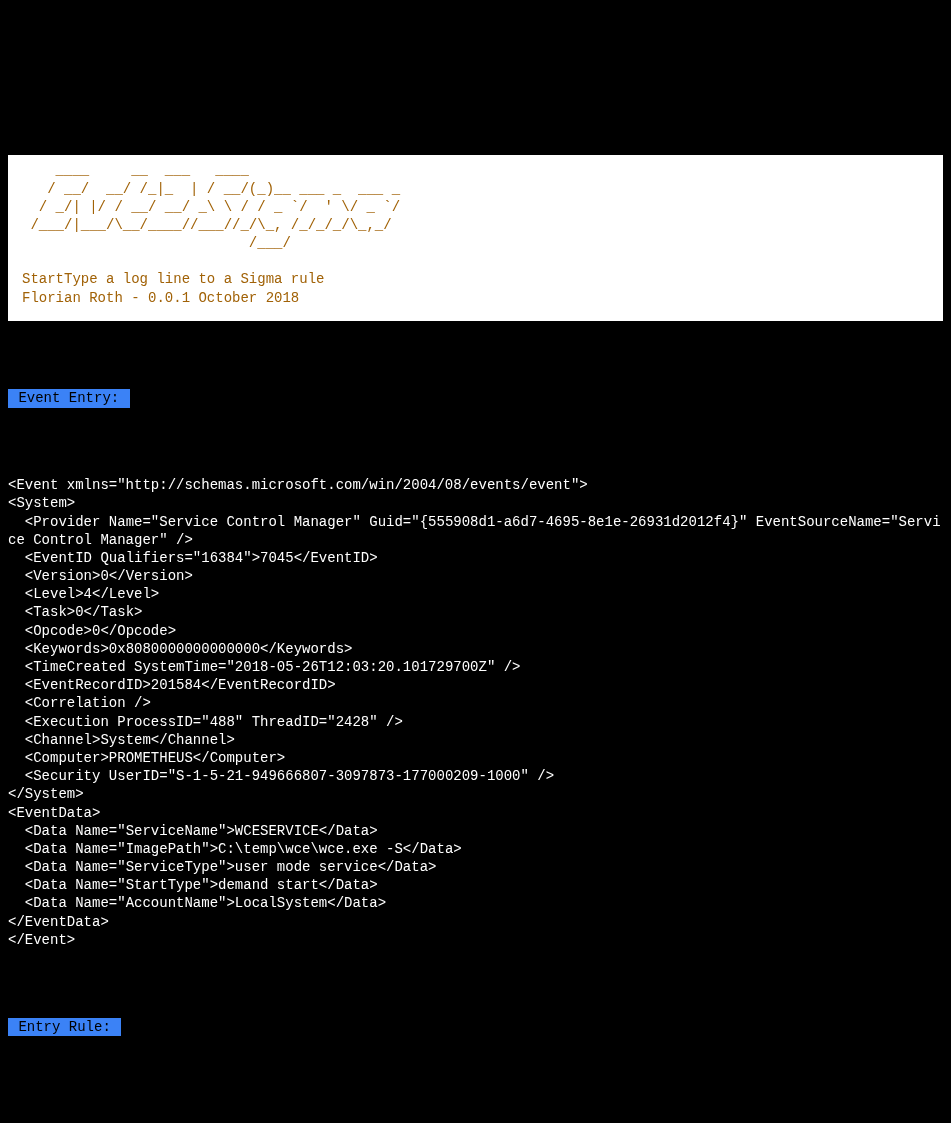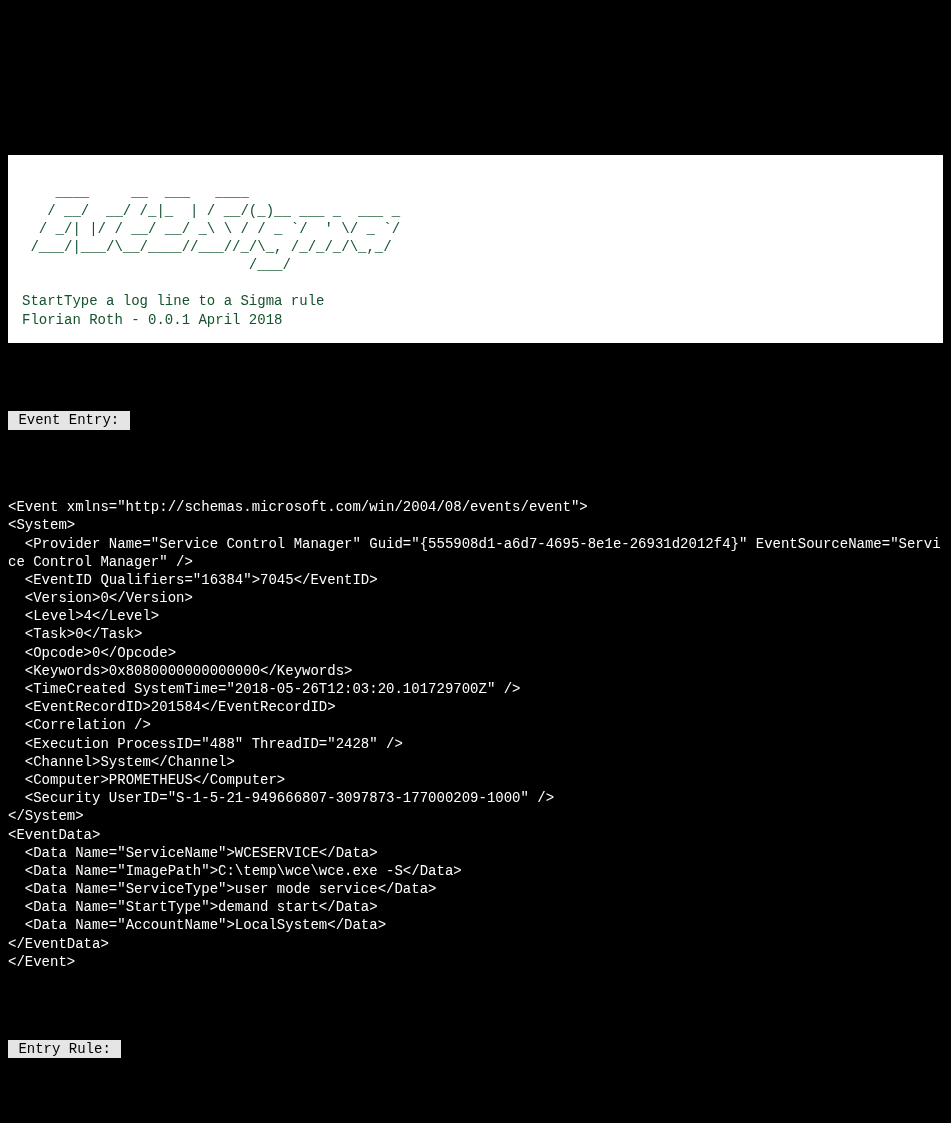--- a/index.html
+++ b/index.html
@@ -16,28 +16,28 @@
   }
   .terminal {
     padding: 4px 8px 8px 8px;
   }
   .prompt-line {
     white-space: pre-wrap;
     word-break: break-all;
   }
   .banner {
     background: #fff;
-    color: #14532d;
+    color: #a16207;
     margin-top: 24px;
-    padding: 28px 14px 14px 14px;
+    padding: 6px 14px 14px 14px;
     white-space: pre;
     font-weight: 500;
   }
   .section-label {
-    background: #e5e5e5;
+    background: #3b82f6;
     color: #000;
     display: inline-block;
     padding: 0 2px;
     margin-top: 14px;
     margin-bottom: 14px;
   }
   .xml-block {
     white-space: pre-wrap;
     word-break: break-all;
     font-family: Liberation Mono, monospace;
@@ -50,21 +50,21 @@
 
 <div class="terminal">
 
   <div class="banner"><span>    ____     __  ___   ____                
    / __/  __/ /_|_  | / __/(_)__ ___ _  ___ _
   / _/| |/ / __/ __/ _\ \ / / _ `/  ' \/ _ `/
  /___/|___/\__/____//___//_/\_, /_/_/_/\_,_/ 
                            /___/             </span>
 
 <span>StartType a log line to a Sigma rule</span>
-<span>Florian Roth - 0.0.1 April 2018</span></div>
+<span>Florian Roth - 0.0.1 October 2018</span></div>
 
   <div><span class="section-label"> Event Entry: </span></div>
 
   <div class="xml-block">&lt;Event xmlns="http://schemas.microsoft.com/win/2004/08/events/event"&gt;
 &lt;System&gt;
   &lt;Provider Name="Service Control Manager" Guid="{555908d1-a6d7-4695-8e1e-26931d2012f4}" EventSourceName="Service Control Manager" /&gt;
   &lt;EventID Qualifiers="16384"&gt;7045&lt;/EventID&gt;
   &lt;Version&gt;0&lt;/Version&gt;
   &lt;Level&gt;4&lt;/Level&gt;
   &lt;Task&gt;0&lt;/Task&gt;

